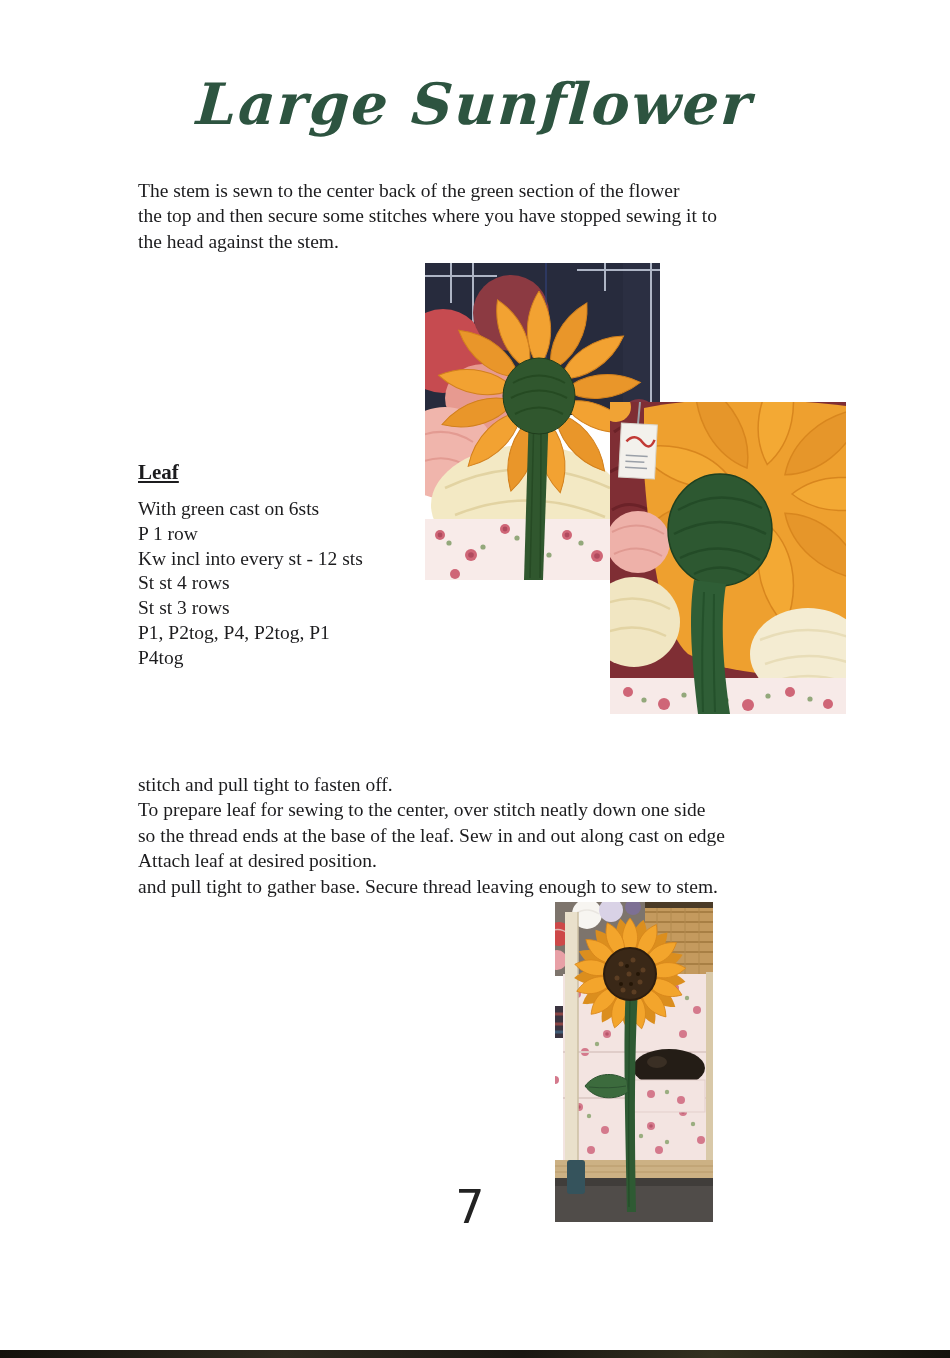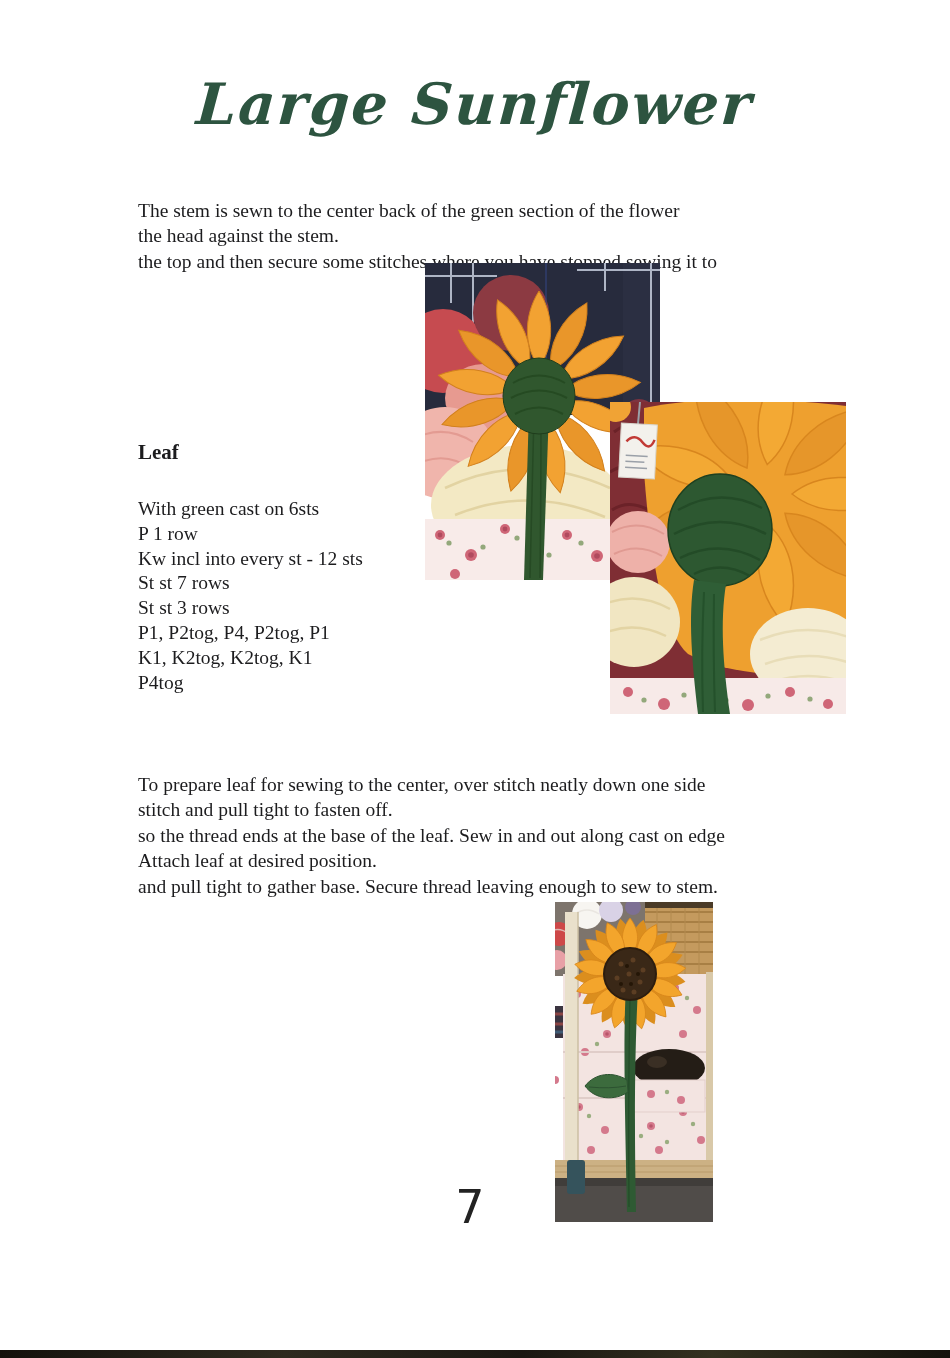--- a/index.html
+++ b/index.html
@@ -18,24 +18,24 @@
     font-style:italic;font-weight:bold;
     font-size:57px;letter-spacing:2px;
     color:#2d5440;
     transform:skewX(-4deg);
   }
   .bodyline{white-space:nowrap;}
   .para{
     position:absolute;left:138px;
     font-size:19.5px;line-height:25.4px;
   }
-  .para-intro{top:178px;margin-top:20px;}
+  .para-intro{top:178px;}
   .leaf-heading{
-    position:absolute;left:138px;top:440px;
-    font-size:21px;font-weight:bold;
+    position:absolute;left:138px;top:460px;
+    font-size:21px;font-weight:bold;text-decoration:underline;
   }
   .leaf-steps{top:497px;line-height:24.8px;}
   .para-finishing{top:772px;}
   .photo{position:absolute;display:block;}
   .photo svg{display:block;}
   #photo1{left:425px;top:263px;z-index:1;}
   #photo2{left:610px;top:402px;z-index:2;}
   #photo3{left:555px;top:902px;z-index:1;}
   .page-number{
     position:absolute;left:430px;top:1180px;width:80px;
@@ -50,40 +50,39 @@
 </style>
 </head>
 <body>
 
 <div class="page">
 
   <div class="title">Large Sunflower</div>
 
   <div class="para para-intro">
     <div class="bodyline">The stem is sewn to the center back of the green section of the flower</div>
+    <div class="bodyline">the top and then secure some stitches where you have stopped sewing it to</div>
     <div class="bodyline">the head against the stem.</div>
-    <div class="bodyline">the top and then secure some stitches where you have stopped sewing it to</div>
   </div>
 
   <div class="leaf-heading">Leaf</div>
 
   <div class="para leaf-steps">
     <div class="bodyline">With green cast on 6sts</div>
     <div class="bodyline">P 1 row</div>
     <div class="bodyline">Kw incl into every st - 12 sts</div>
-    <div class="bodyline">St st 7 rows</div>
+    <div class="bodyline">St st 4 rows</div>
     <div class="bodyline">St st 3 rows</div>
     <div class="bodyline">P1, P2tog, P4, P2tog, P1</div>
-    <div class="bodyline">K1, K2tog, K2tog, K1</div>
     <div class="bodyline">P4tog</div>
   </div>
 
   <div class="para para-finishing">
+    <div class="bodyline">stitch and pull tight to fasten off.</div>
     <div class="bodyline">To prepare leaf for sewing to the center, over stitch neatly down one side</div>
-    <div class="bodyline">stitch and pull tight to fasten off.</div>
     <div class="bodyline">so the thread ends at the base of the leaf. Sew in and out along cast on edge</div>
     <div class="bodyline">Attach leaf at desired position.</div>
     <div class="bodyline">and pull tight to gather base. Secure thread leaving enough to sew to stem.</div>
   </div>
 
   <div class="photo" id="photo1">
     <svg width="235" height="317" viewBox="0 0 235 317">
 
       <rect x="0" y="0" width="235" height="152" fill="#272b3d"></rect>
       <rect x="198" y="0" width="37" height="245" fill="#2b2f42"></rect>

